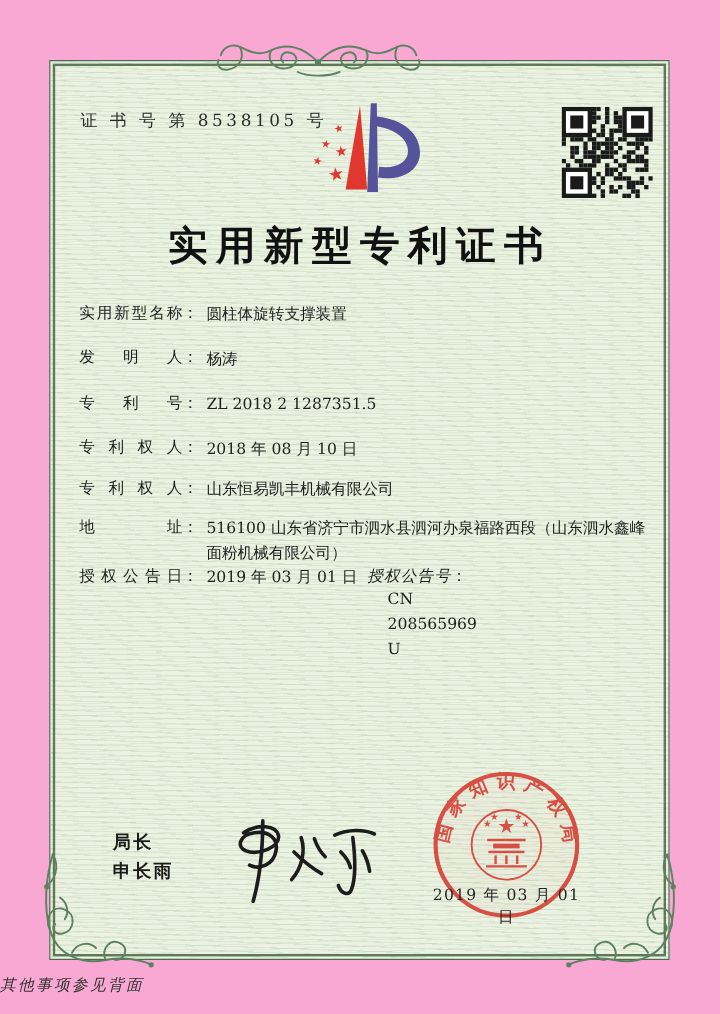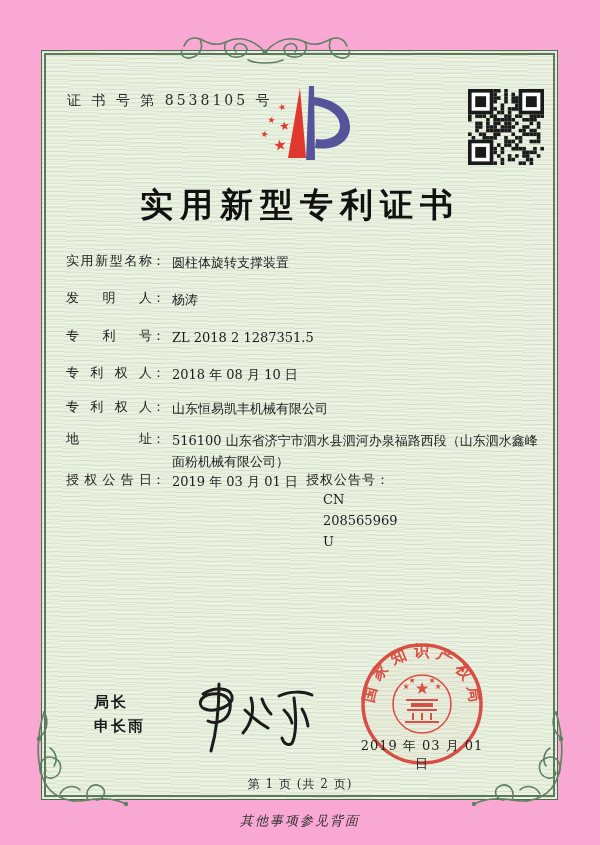--- a/index.html
+++ b/index.html
@@ -12,28 +12,28 @@
       repeating-linear-gradient(-2deg, rgba(255,255,255,0) 0 4px, rgba(110,150,100,.09) 4px 5px);}
   .frame::before{content:'';position:absolute;inset:2px;border:2px solid #31512f;opacity:.75;pointer-events:none;}
   .abs{position:absolute;}
   .certno{left:67px;top:92px;font-size:14px;letter-spacing:3px;color:#2a2a2a;}
   .title{left:0;top:183px;width:600px;text-align:center;font-size:33px;font-weight:700;
     letter-spacing:7px;color:#111;}
   .frow{left:66px;font-size:13px;color:#1d1d1d;}
   .flabel{display:inline-block;width:86px;text-align:justify;text-align-last:justify;vertical-align:top;}
   .fcolon{vertical-align:top;}
   .fvalue{display:inline-block;margin-left:7px;max-width:372px;vertical-align:top;line-height:21px;}
-  .pairlabel{display:inline-block;letter-spacing:1px;vertical-align:top;}
+  .pairlabel{display:inline-block;letter-spacing:1px;vertical-align:top;font-style:italic;}
   .paras{left:66px;top:498px;width:467px;font-size:13px;line-height:17.6px;color:#222;
     font-style:italic;text-align:justify;}
   .paras p{margin:0;text-indent:2em;}
   .director{left:94px;font-family:"DejaVu Sans",sans-serif;font-weight:700;font-size:15px;color:#1b1b1b;letter-spacing:2px;}
   .sealdate{left:356px;top:737px;width:132px;text-align:center;font-size:13px;color:#262626;letter-spacing:1px;}
   .pageno{left:0;top:776px;width:600px;text-align:center;font-size:12px;color:#2a2a2a;letter-spacing:1px;}
-  .backnote{left:0;top:812px;width:600px;text-align:center;font-size:13px;color:#333;font-style:italic;letter-spacing:2px;}
+  .backnote{left:0;top:812px;width:600px;text-align:left;font-size:13px;color:#333;font-style:italic;letter-spacing:2px;}
   svg{display:block;}
 </style>
 </head>
 <body>
 
 <div class="page">
 
   <div class="frame"></div>
 
   <svg class="abs" style="left:178px;top:30px" width="175" height="40" viewBox="0 0 175 40">
@@ -319,16 +319,15 @@
           <rect x="51" y="71" width="30" height="2" stroke="none"></rect>
           <path d="M57,75 V82 M66,75 V82 M75,75 V82" fill="none"></path>
           <path d="M49,84 H83" fill="none"></path>
         </g>
       </g>
     </g>
   </svg>
 
   <div class="abs sealdate">2019 年 03 月 01 日</div>
 
-  <div class="abs pageno">第 1 页 (共 2 页)</div>
   <div class="abs backnote">其他事项参见背面</div>
 
 </div>
 
 </body></html>

